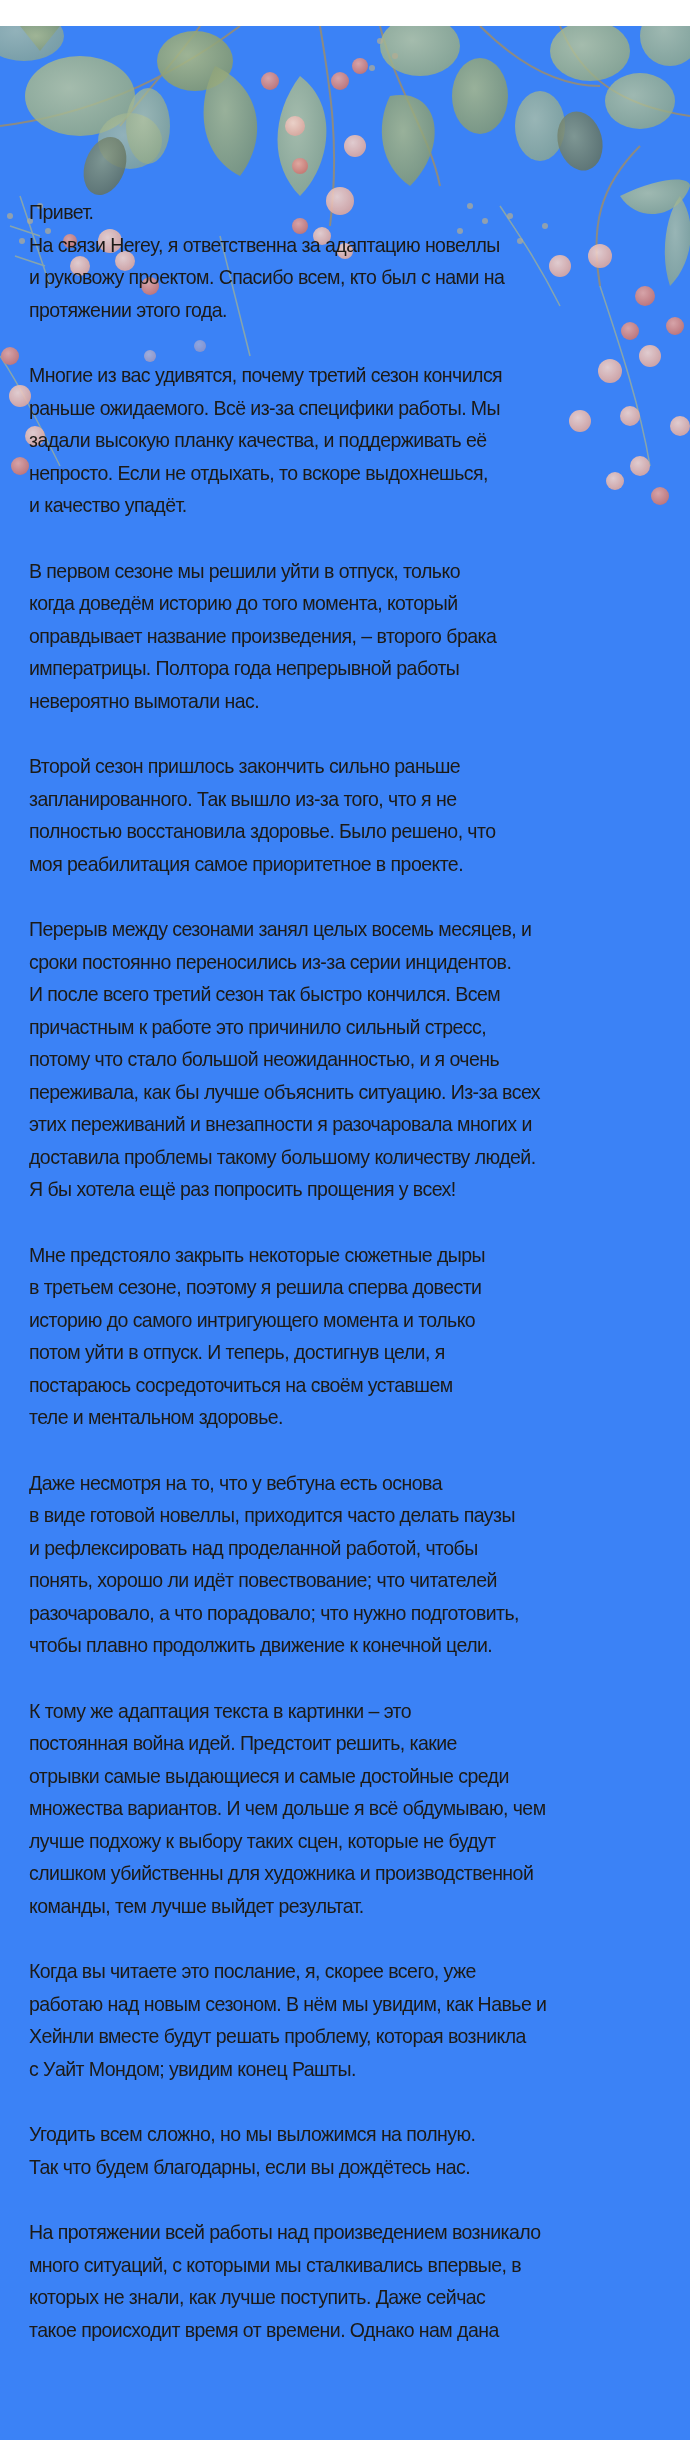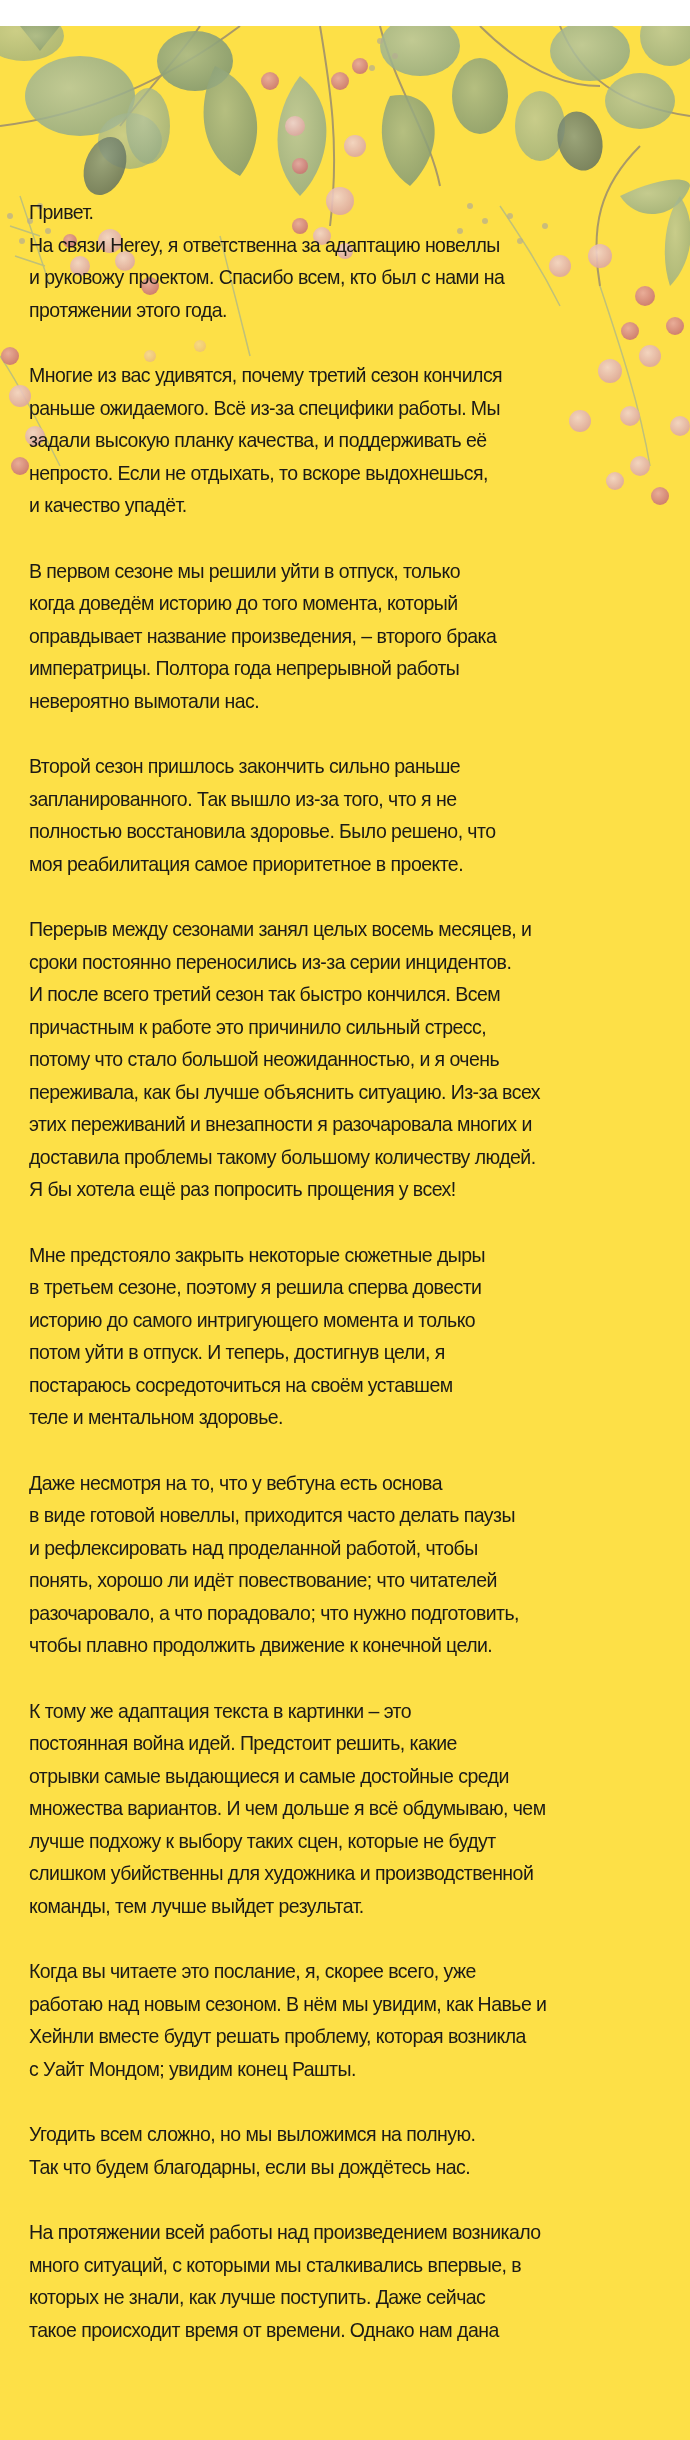--- a/index.html
+++ b/index.html
@@ -13,21 +13,21 @@
       overflow: hidden;
       position: relative;
       font-family: "Liberation Sans Narrow", "Liberation Sans", "DejaVu Sans", sans-serif;
     }
     .page {
       position: absolute;
       left: 0;
       top: 26px;
       width: 690px;
       height: 2414px;
-      background: #fde047;
+      background: #3b82f6;
       overflow: hidden;
     }
     .floral {
       position: absolute;
       left: 0;
       top: 0;
       width: 690px;
       height: 520px;
       pointer-events: none;
     }

